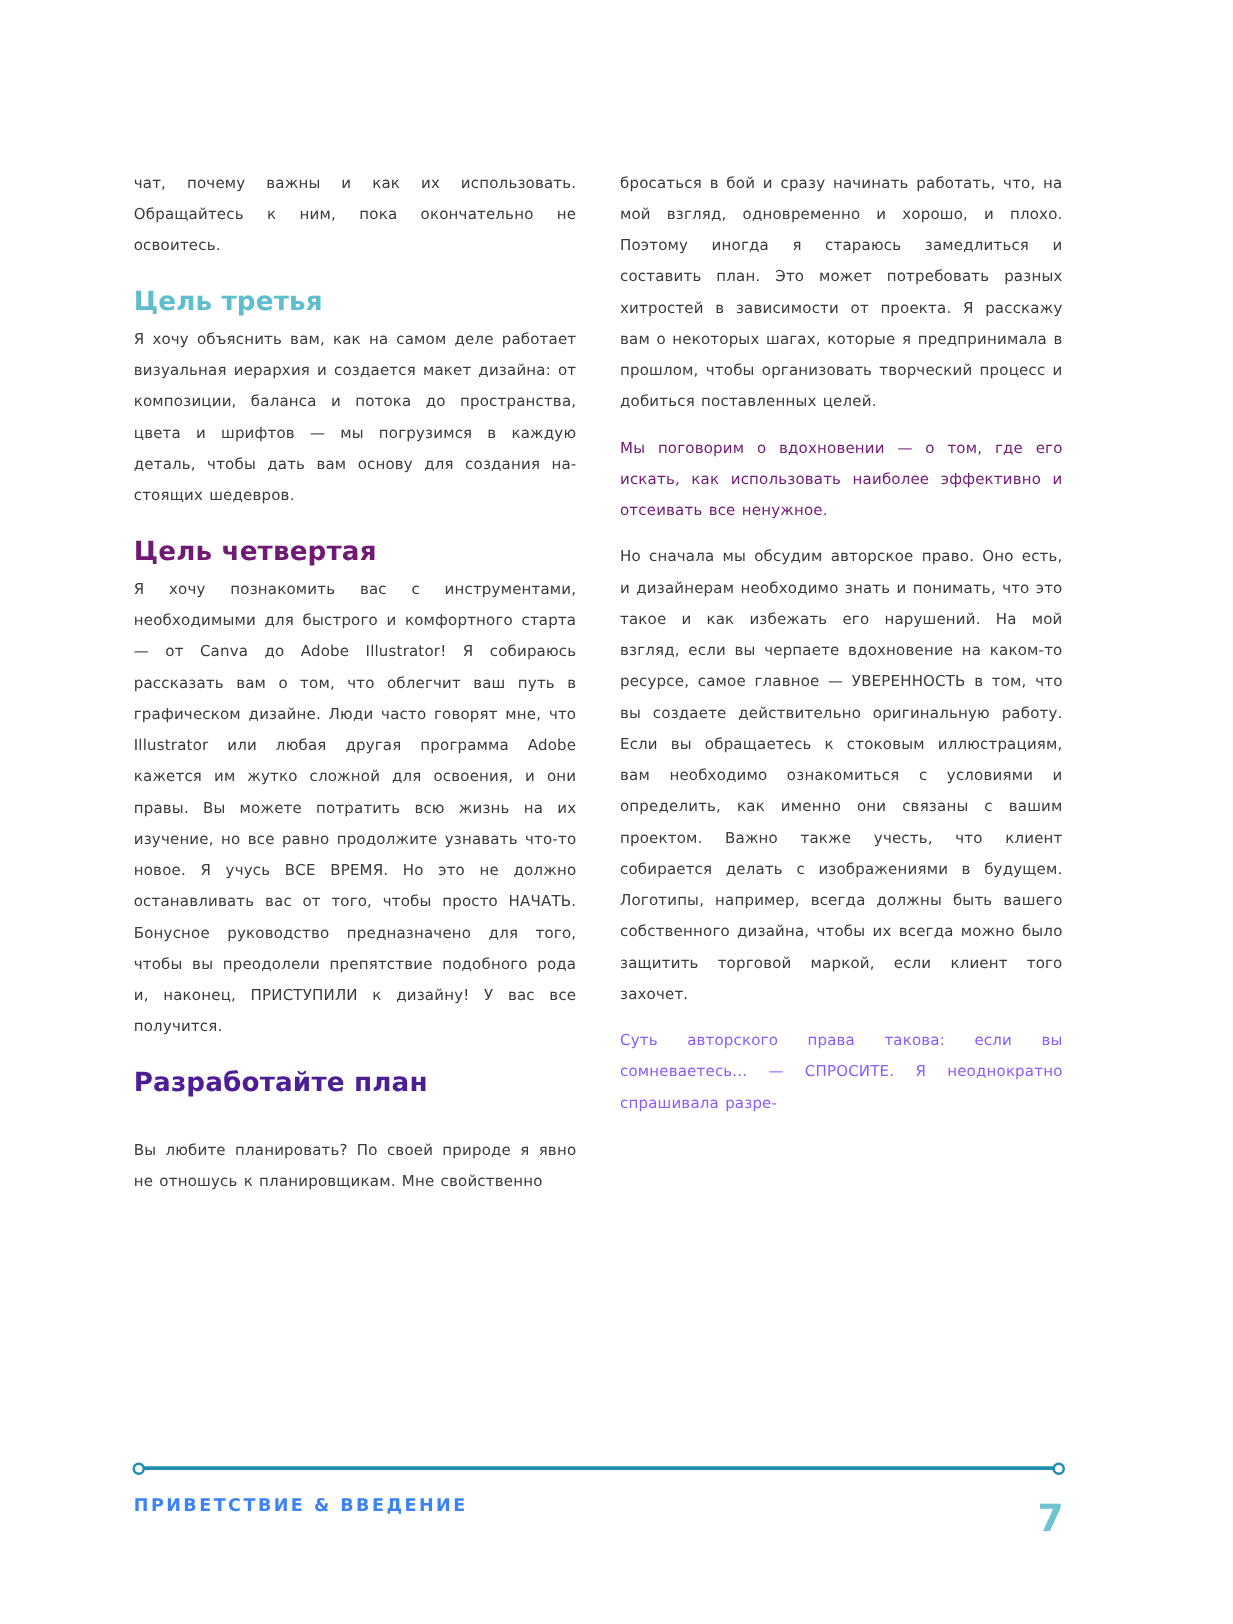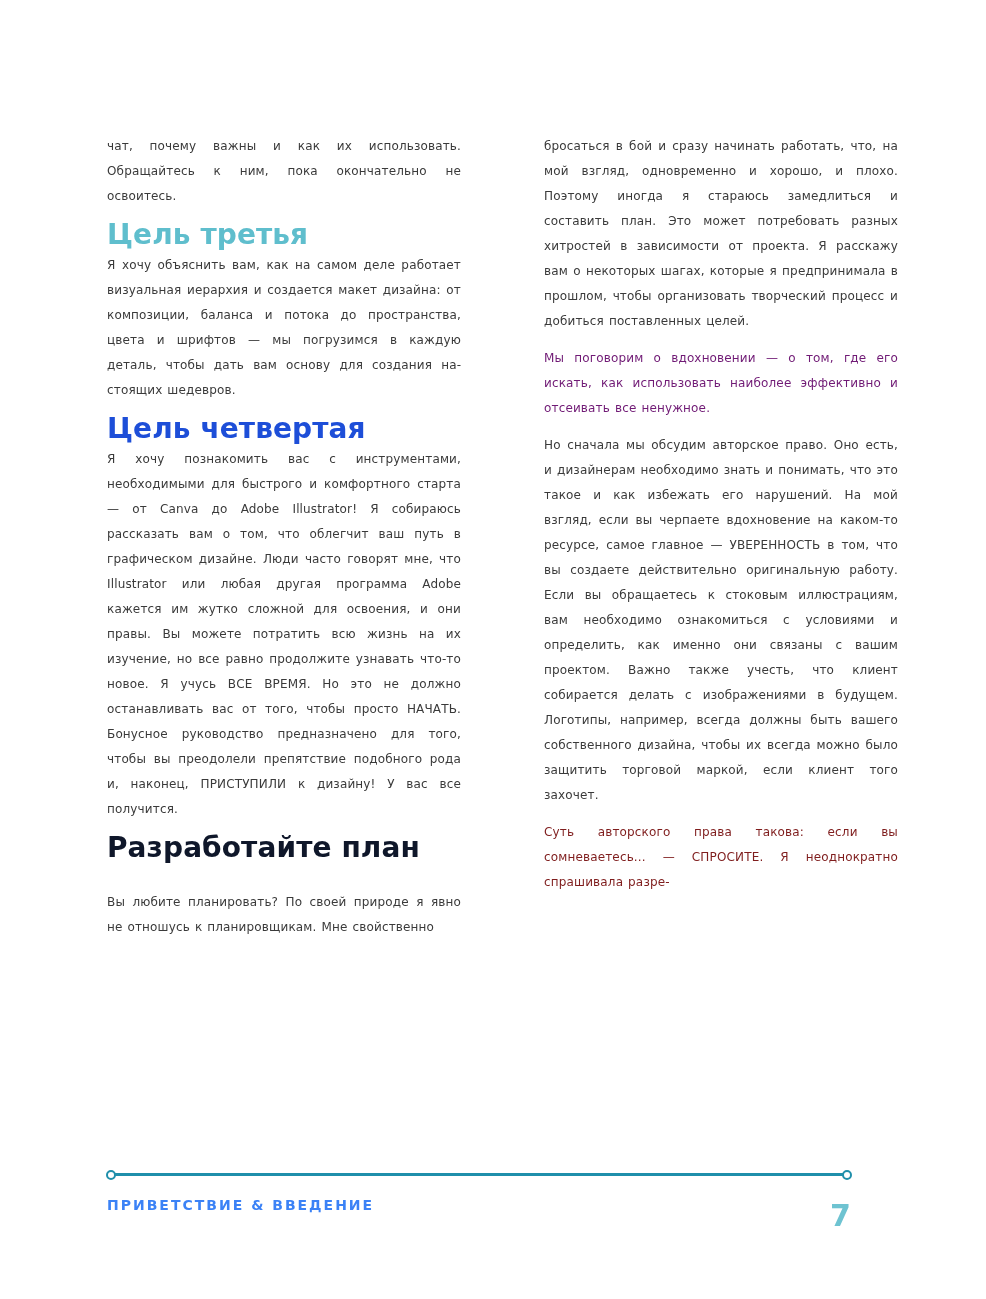--- a/index.html
+++ b/index.html
@@ -1,53 +1,53 @@
 <!DOCTYPE html>
 <html><head>
 <meta charset="utf-8">
 <style>
   html, body { margin: 0; padding: 0; background: #ffffff; }
   body { width: 986px; height: 1299px; position: relative; overflow: hidden;
          font-family: "DejaVu Sans", "Liberation Sans", sans-serif; color: #3a3a3a; }
   .col { position: absolute; top: 134px; width: 354px; }
   .col-left { left: 107px; }
-  .col-right { left: 496px; margin-left: 48px; }
+  .col-right { left: 496px; }
   .p { font-size: 12px; line-height: 25px; text-align: justify; margin: 0 0 12px 0;
        letter-spacing: 0.15px; word-spacing: 1px; hyphens: manual; }
   .p.last { margin-bottom: 0; }
   .h { font-family: "DejaVu Sans", "Liberation Sans", sans-serif; font-weight: bold;
-       font-size: 28px; line-height: 28px; margin: 0 0 4px 0; letter-spacing: 0.1px; }
+       font-size: 21px; line-height: 28px; margin: 18px 0 4px 0; letter-spacing: 0.1px; }
   .rule { position: absolute; left: 108px; top: 1170px; width: 742px; height: 8px; }
   .rule .line { position: absolute; left: 6px; right: 6px; top: 3px; height: 3px; }
   .rule .dot { position: absolute; top: 0; width: 6px; height: 6px; border-radius: 50%;
                border: 2px solid; background: #fff; box-sizing: content-box; }
   .rule .dot.l { left: -2px; }
   .rule .dot.r { right: -2px; }
   .footer-title { position: absolute; left: 107px; top: 1197px; font-weight: bold;
                   font-size: 14px; letter-spacing: 2px; }
   .page-num { position: absolute; left: 830px; top: 1198px; font-weight: bold; font-size: 30px; }
 </style>
 </head>
 <body>
 
 <div class="col col-left">
   <p class="p" style="color: rgb(58, 58, 58);">чат, почему важны и как их исполь­зовать. Обращайтесь к ним, пока окончательно не освоитесь.</p>
   <h2 class="h heading" style="color: rgb(95, 190, 205);">Цель третья</h2>
   <p class="p" style="color: rgb(58, 58, 58);">Я хочу объяснить вам, как на самом деле работает визуальная иерархия и создается макет дизайна: от ком­позиции, баланса и потока до про­странства, цвета и шрифтов — мы погрузимся в каждую деталь, чтобы дать вам основу для создания на­стоящих шедевров.</p>
-  <h2 class="h heading" style="color: #1d4ed8;">Цель четвертая</h2>
+  <h2 class="h heading" style="color: #701a75;">Цель четвертая</h2>
   <p class="p" style="color: rgb(58, 58, 58);">Я хочу познакомить вас с инстру­ментами, необходимыми для бы­строго и комфортного старта — от Canva до Adobe Illustrator! Я соби­раюсь рассказать вам о том, что облегчит ваш путь в графическом дизайне. Люди часто говорят мне, что Illustrator или любая другая программа Adobe кажется им жут­ко сложной для освоения, и они правы. Вы можете потратить всю жизнь на их изучение, но все равно продолжите узнавать что-то новое. Я учусь ВСЕ ВРЕМЯ. Но это не долж­но останавливать вас от того, чтобы просто НАЧАТЬ. Бонусное руковод­ство предназначено для того, чтобы вы преодолели препятствие подоб­ного рода и, наконец, ПРИСТУПИ­ЛИ к дизайну! У вас все получится.</p>
-  <h2 class="h heading" style="color: #0f172a;">Разработайте план</h2>
+  <h2 class="h heading" style="color: #4c1d95;">Разработайте план</h2>
   <p class="p last" style="color: rgb(58, 58, 58); margin-top: 28px;">Вы любите планировать? По своей природе я явно не отношусь к пла­нировщикам. Мне свойственно</p>
 </div>
 
 <div class="col col-right">
   <p class="p" style="color: rgb(58, 58, 58);">бросаться в бой и сразу начинать работать, что, на мой взгляд, одно­временно и хорошо, и плохо. Поэто­му иногда я стараюсь замедлиться и составить план. Это может потре­бовать разных хитростей в зависи­мости от проекта. Я расскажу вам о некоторых шагах, которые я пред­принимала в прошлом, чтобы орга­низовать творческий процесс и до­биться поставленных целей.</p>
   <p class="p" style="color: #701a75;">Мы поговорим о вдохновении — о том, где его искать, как использо­вать наиболее эффективно и отсеи­вать все ненужное.</p>
   <p class="p" style="color: rgb(58, 58, 58);">Но сначала мы обсудим авторское право. Оно есть, и дизайнерам не­обходимо знать и понимать, что это такое и как избежать его на­рушений. На мой взгляд, если вы черпаете вдохновение на каком-то ресурсе, самое главное — УВЕРЕН­НОСТЬ в том, что вы создаете дей­ствительно оригинальную работу. Если вы обращаетесь к стоковым иллюстрациям, вам необходимо оз­накомиться с условиями и опреде­лить, как именно они связаны с ва­шим проектом. Важно также учесть, что клиент собирается делать с изо­бражениями в будущем. Логотипы, например, всегда должны быть ва­шего собственного дизайна, чтобы их всегда можно было защитить торговой маркой, если клиент того захочет.</p>
-  <p class="p last" style="color: #7f1d1d;">Суть авторского права такова: если вы сомневаетесь... — СПРОСИТЕ. Я неоднократно спрашивала разре-</p>
+  <p class="p last" style="color: #8b5cf6;">Суть авторского права такова: если вы сомневаетесь... — СПРОСИТЕ. Я неоднократно спрашивала разре-</p>
 </div>
 
 <div class="rule">
   <div class="line" style="background: rgb(31, 143, 171);"></div>
   <div class="dot l" style="border-color: rgb(31, 143, 171);"></div>
   <div class="dot r" style="border-color: rgb(31, 143, 171);"></div>
 </div>
 
 <div class="footer-title" style="color: #3b82f6;">ПРИВЕТСТВИЕ &amp; ВВЕДЕНИЕ</div>
 <div class="page-num" style="color: rgb(110, 195, 209);">7</div>

